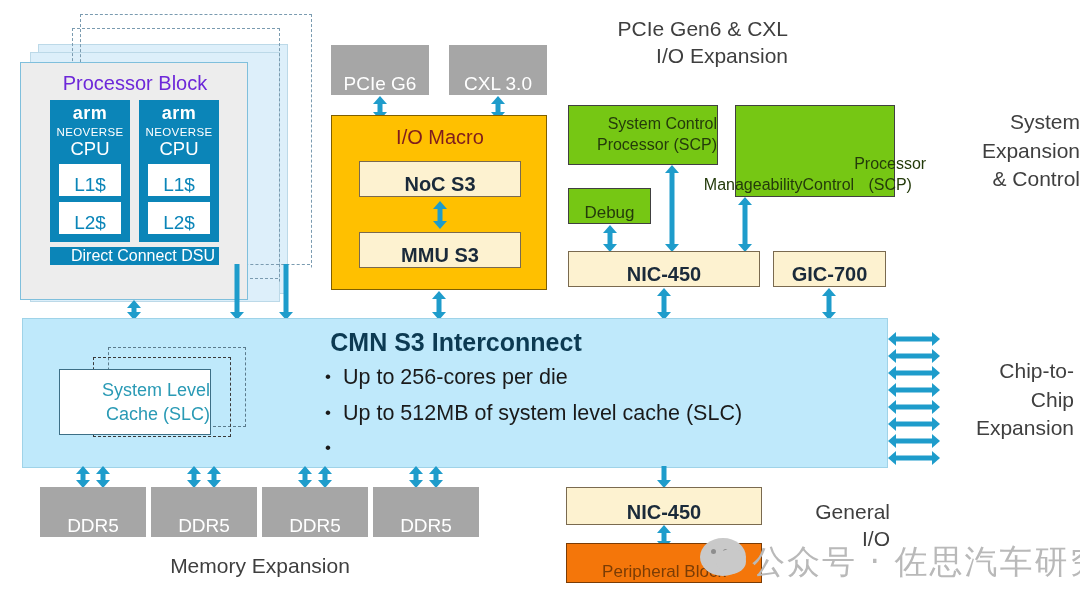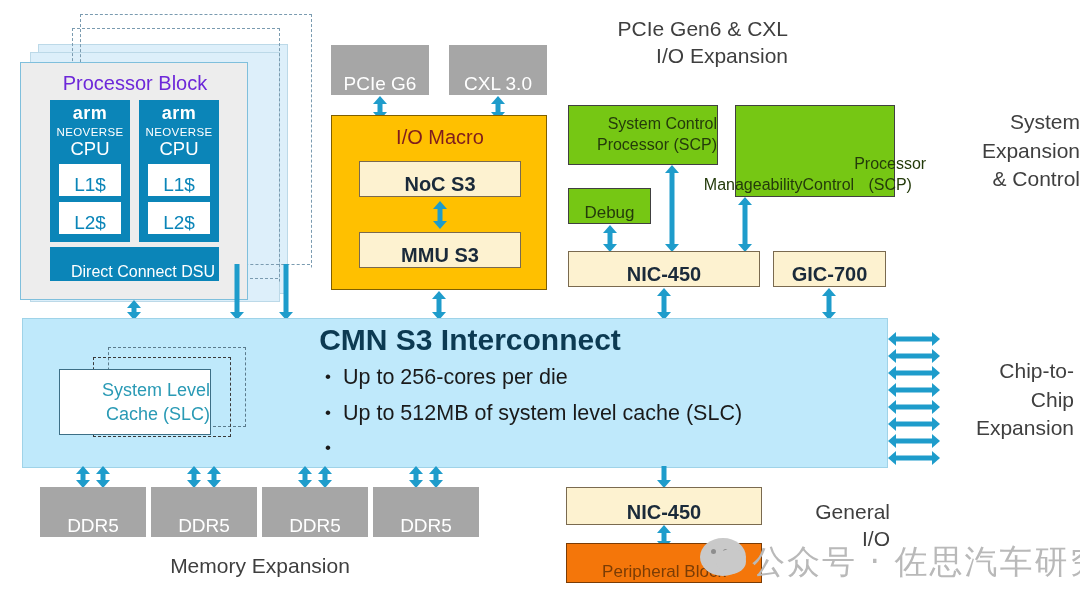--- a/index.html
+++ b/index.html
@@ -85,21 +85,21 @@
   </div>
 
   <div class="abs arm-box" style="left:118px;top:37px;width:80px;height:142px;">
     <div class="abs ctr" style="left:0;top:4px;width:80px;height:20px;font-size:18px;font-weight:bold;letter-spacing:.5px;">arm</div>
     <div class="abs ctr" style="left:0;top:23px;width:80px;height:15px;font-size:11.5px;letter-spacing:.4px;">NEOVERSE</div>
     <div class="abs ctr" style="left:0;top:38px;width:80px;height:22px;font-size:18.5px;">CPU</div>
     <div class="abs ctr cachechip" style="left:9px;top:64px;width:62px;height:32px;font-size:19px;">L1$</div>
     <div class="abs ctr cachechip" style="left:9px;top:102px;width:62px;height:32px;font-size:19px;">L2$</div>
   </div>
 
-  <div class="abs arm-box ctr" style="left:29px;top:184px;width:169px;height:34px;font-size:16px;padding-left:17px;">Direct Connect DSU</div>
+  <div class="abs arm-box ctr" style="left:29px;top:184px;width:169px;height:18px;font-size:16px;padding-left:17px;">Direct Connect DSU</div>
 </div>
 
 <div class="v-arrow" style="left:125px;top:300px;width:18px;height:20px;">
   <div class="stem"></div>
     <div class="hU"></div>
     <div class="hD"></div>
   </div>
 
 <div class="v-arrow down-only" style="left:228px;top:264px;width:18px;height:56px;">
   <div class="stem"></div>
@@ -189,21 +189,21 @@
     <div class="hU"></div>
     <div class="hD"></div>
   </div>
 <div class="v-arrow" style="left:820px;top:288px;width:18px;height:32px;">
   <div class="stem"></div>
     <div class="hU"></div>
     <div class="hD"></div>
   </div>
 
 <div class="abs cmn" style="left:22px;top:318px;width:866px;height:150px;">
-  <div class="abs ctr" style="left:14px;top:8px;width:866px;height:30px;font-size:30px;font-weight:bold;color:#0c3a52;">CMN S3 Interconnect</div>
+  <div class="abs ctr" style="left:0;top:8px;width:866px;height:30px;font-size:25px;font-weight:bold;color:#0c3a52;">CMN S3 Interconnect</div>
 
   <ul class="bullets abs" style="left:302px;top:48px;width:540px;">
     <li>
       <span class="bdot">•</span>
       <span>Up to 256-cores per die</span>
     </li>
     <li>
       <span class="bdot">•</span>
       <span>Up to 512MB of system level cache (SLC)</span>
     </li>

